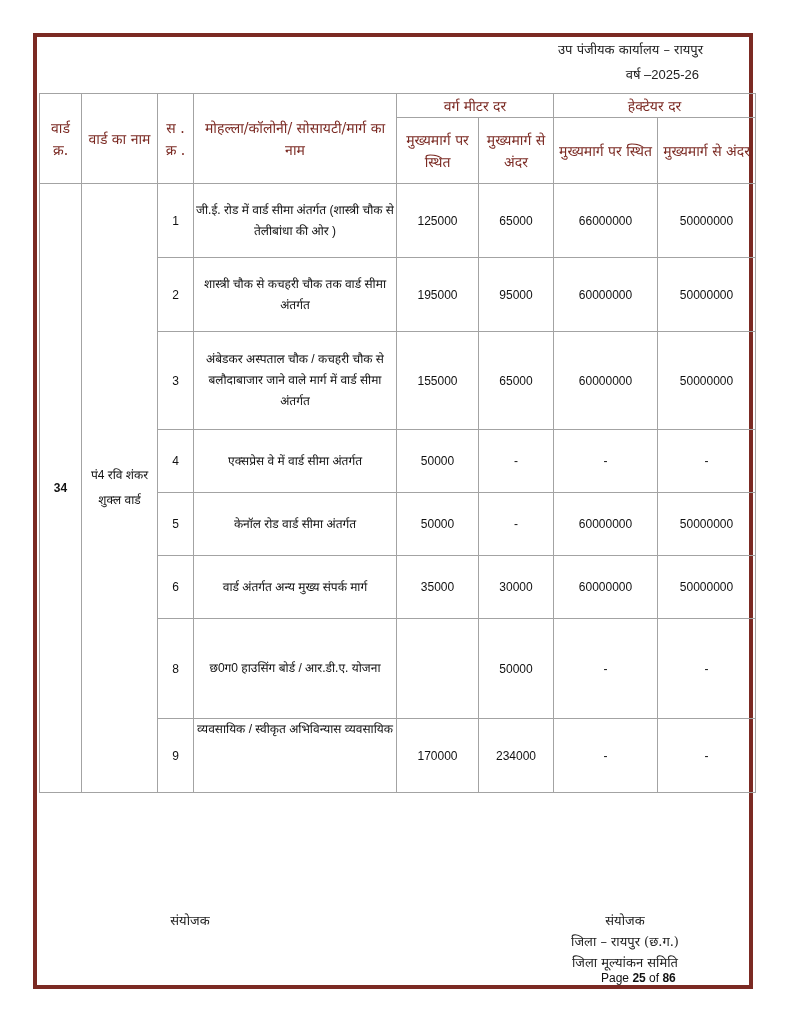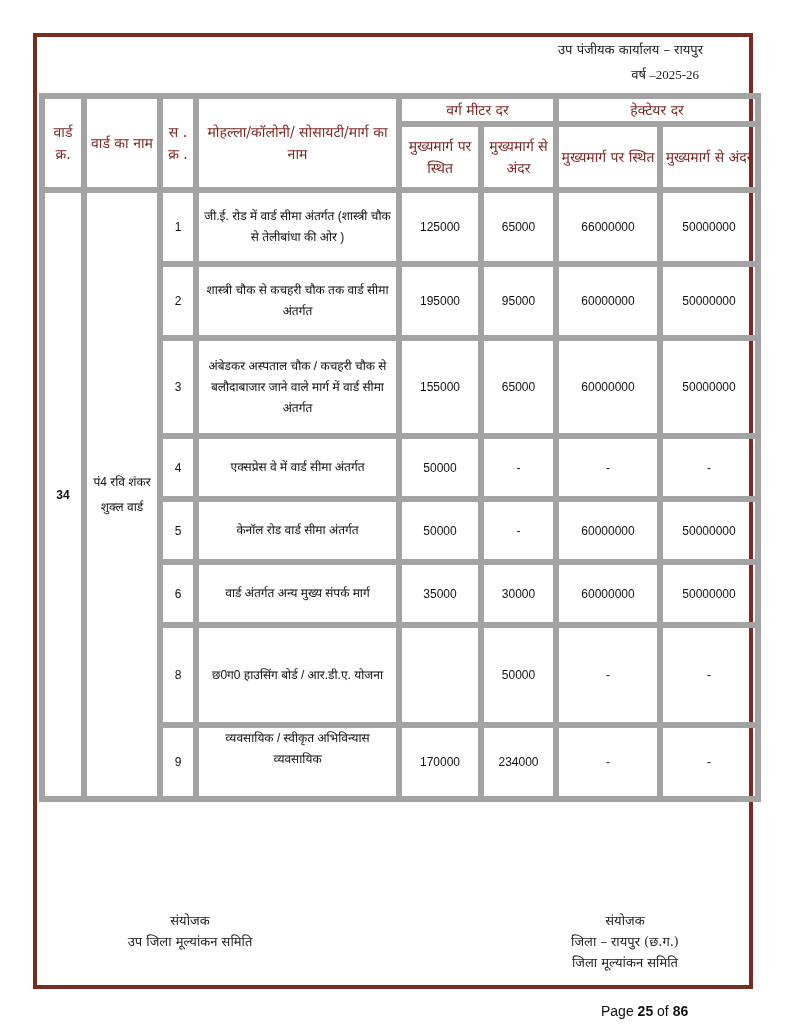--- a/index.html
+++ b/index.html
@@ -1,30 +1,30 @@
 <!DOCTYPE html>
 <html><head>
 <meta charset="utf-8">
 <style>
   html, body { margin: 0; padding: 0; background: #ffffff; }
   body { width: 791px; height: 1024px; position: relative; overflow: hidden; font-family: "Liberation Sans", "DejaVu Sans", sans-serif; color: #111; }
   .page-border { position: absolute; left: 33px; top: 33px; width: 720px; height: 956px; border: 4px solid #7b2a23; border-right-width: 4px; box-sizing: border-box; }
   .header-office { position: absolute; right: 88px; top: 40px; font-family: "DejaVu Serif", serif; font-size: 13px; color: #222; }
-  .header-year { position: absolute; right: 92px; top: 65px; font-family: Liberation Serif, serif; font-size: 13px; color: #222; }
+  .header-year { position: absolute; right: 92px; top: 65px; font-family: Liberation Sans, sans-serif; font-size: 13px; color: #222; }
   table.rates { position: absolute; left: 39px; top: 93px; width: 716px; border-collapse: collapse; table-layout: fixed; }
-  table.rates th, table.rates td { border: 6px solid #a3a3a3; text-align: center; vertical-align: middle; padding: 0 2px; }
+  table.rates th, table.rates td { border: 1px solid #a3a3a3; text-align: center; vertical-align: middle; padding: 0 2px; }
   table.rates th { font-family: "DejaVu Serif", serif; font-weight: normal; color: #7b2a23; font-size: 14px; line-height: 22px; }
   table.rates td { font-size: 12px; color: #111; }
   td.desc { font-size: 15px; line-height: 21px; padding: 2px 4px; }
   td.sn { text-align: left; padding-left: 12px; vertical-align: bottom; padding-bottom: 8px; }
   td.ward-no { font-weight: bold; font-size: 16px; }
   td.ward-name { font-size: 19px; line-height: 25px; }
   .footer-left { position: absolute; left: 80px; top: 910px; width: 220px; text-align: center; font-family: "DejaVu Serif", serif; font-size: 13px; line-height: 21px; color: #222; }
   .footer-right { position: absolute; left: 545px; top: 910px; width: 160px; text-align: center; font-family: "DejaVu Serif", serif; font-size: 13px; line-height: 21px; color: #222; }
-  .page-num { position: absolute; left: 601px; top: 1003px; font-size: 14px; color: #111; }
+  .page-num { position: absolute; left: 601px; top: 971px; font-size: 12px; color: #111; }
   .page-num b { font-weight: bold; }
 </style>
 </head>
 <body>
 
 <div class="page-border"></div>
 
 <div class="header-office">उप पंजीयक कार्यालय – रायपुर</div>
 <div class="header-year">वर्ष –2025-26</div>
 
@@ -120,21 +120,20 @@
       <td>170000</td>
       <td>234000</td>
       <td>-</td>
       <td>-</td>
     </tr>
   </tbody>
 </table>
 
 <div class="footer-left">
   <div>संयोजक</div>
-  <div>उप जिला मूल्यांकन समिति</div>
 </div>
 
 <div class="footer-right">
   <div>संयोजक</div>
   <div>जिला – रायपुर (छ.ग.)</div>
   <div>जिला मूल्यांकन समिति</div>
 </div>
 
 <div class="page-num">
   <span>Page</span>

